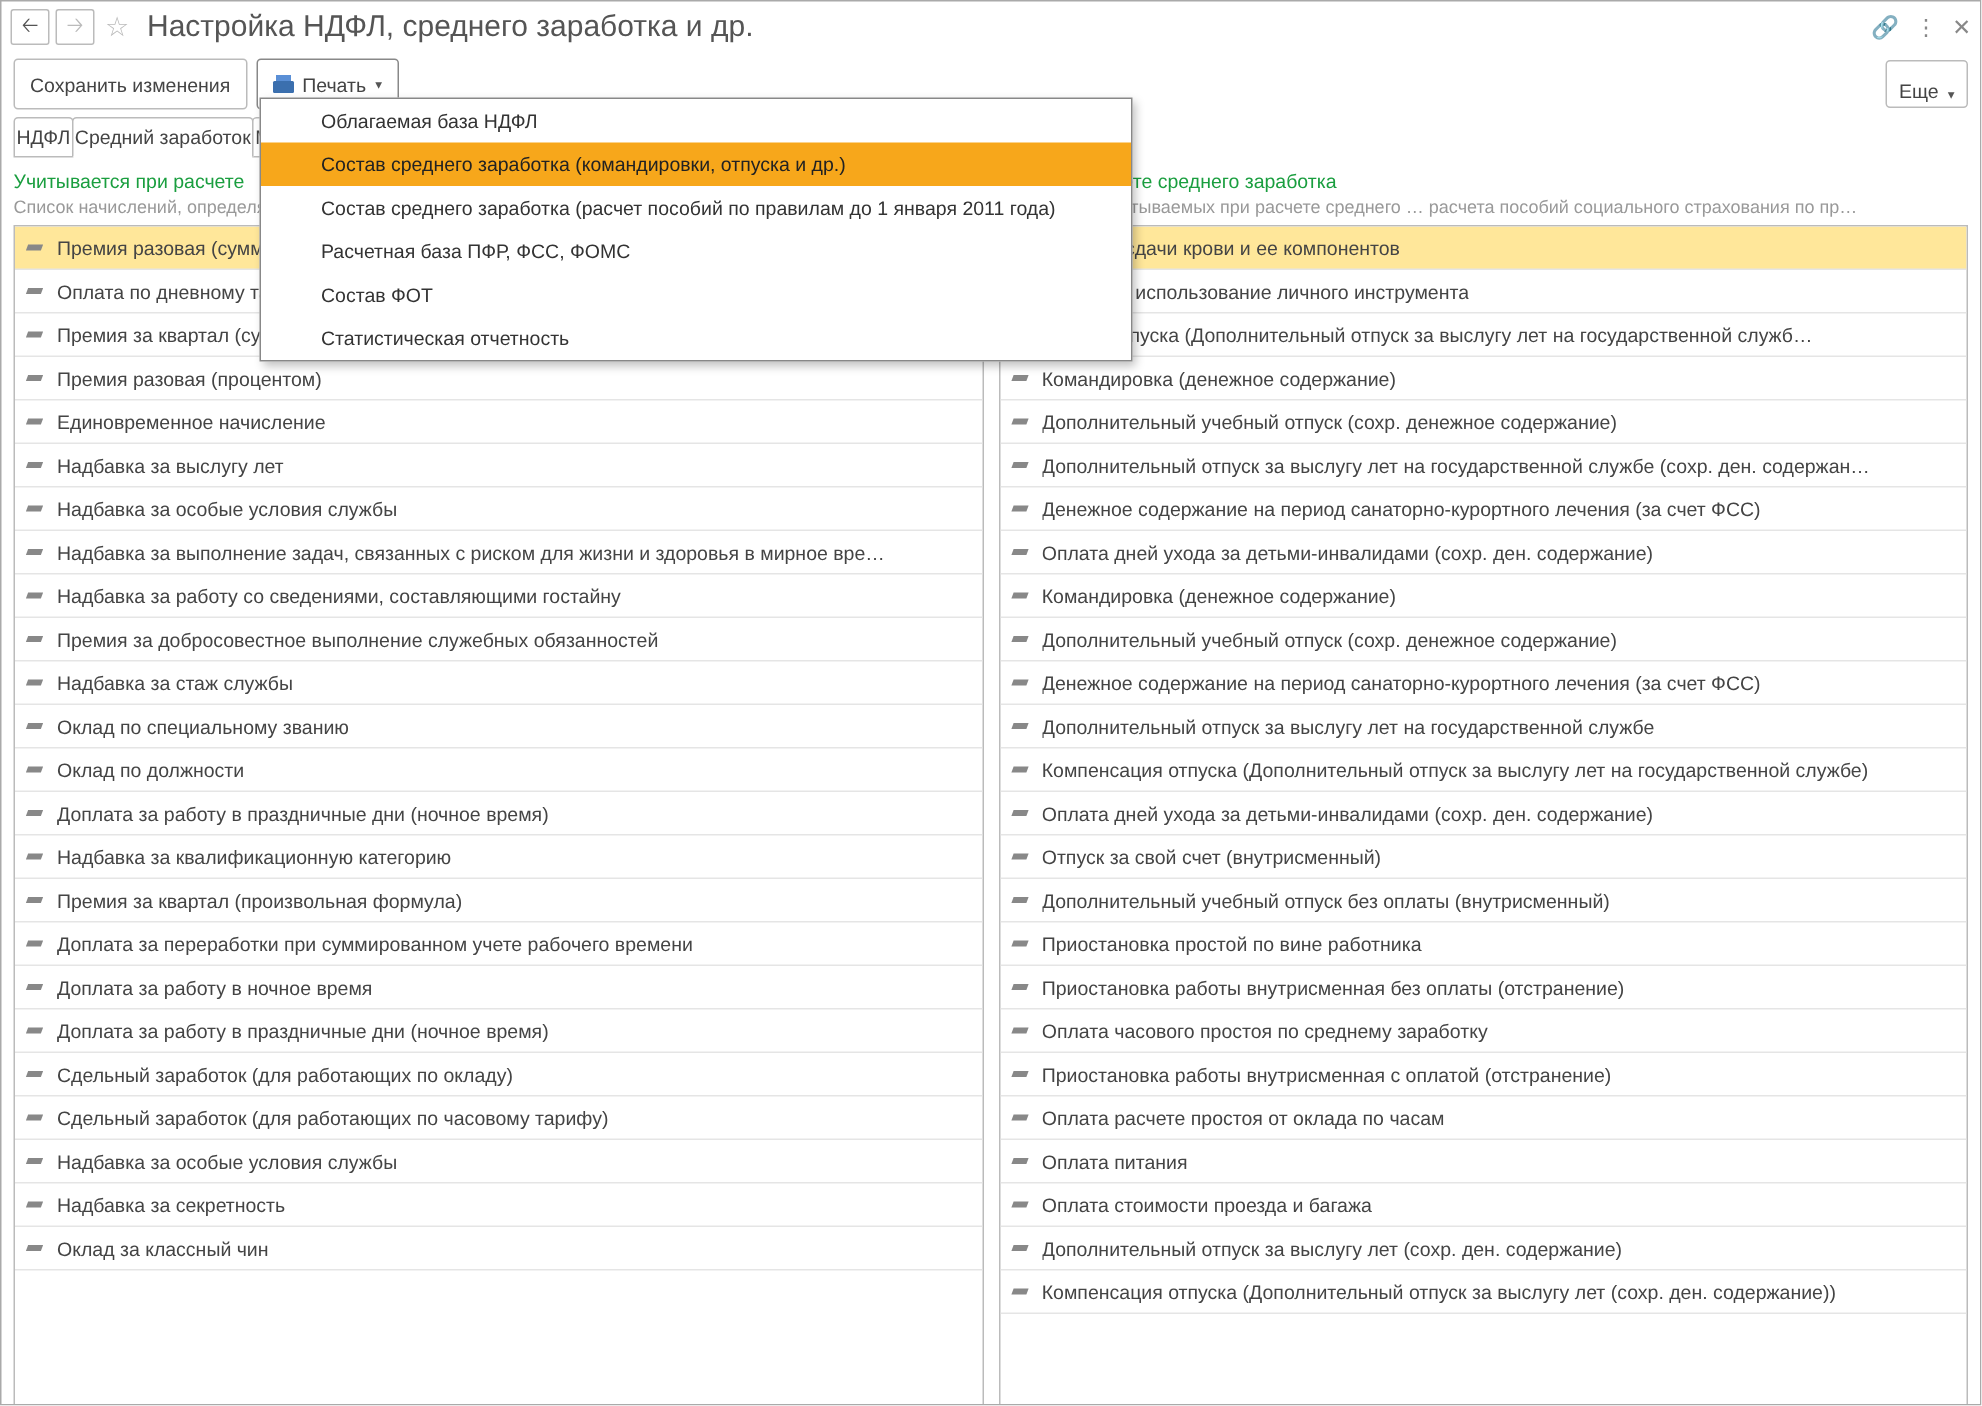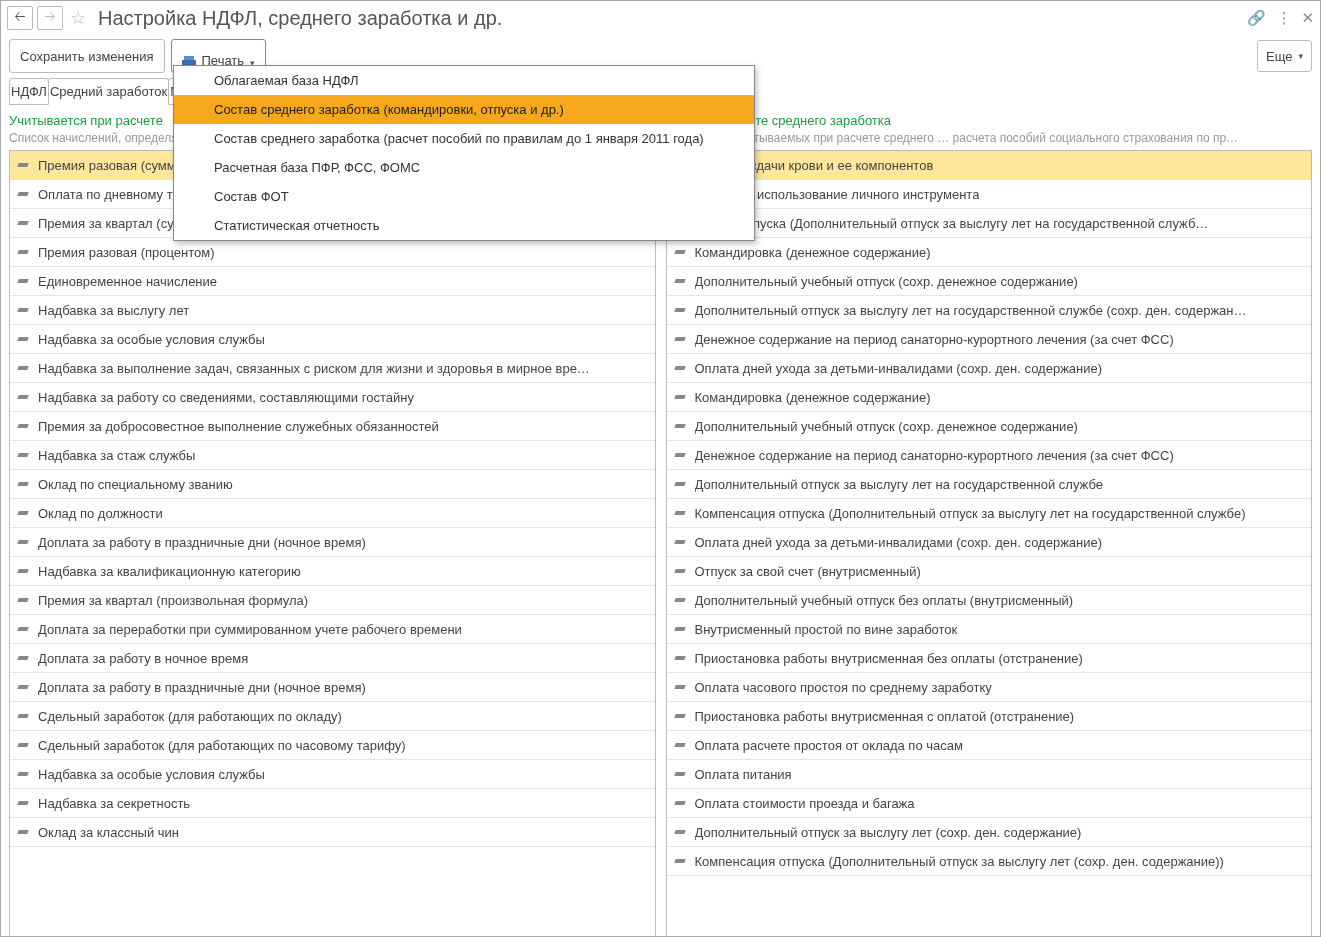--- a/index.html
+++ b/index.html
@@ -6,21 +6,21 @@
 .window{border:1px solid #aaa;width:1319px;height:935px;position:relative;overflow:hidden;}
 .titlebar{display:flex;align-items:center;height:34px;padding:0 6px;gap:4px;}
 .nav-btn{width:24px;height:22px;border:1px solid #bbb;background:#fff;display:flex;align-items:center;justify-content:center;border-radius:2px;cursor:pointer;font-size:14px;color:#555;}
 .nav-btn.disabled{color:#bbb;}
 .star{width:22px;text-align:center;color:#bbb;font-size:18px;cursor:pointer;}
 .title{font-size:20px;color:#555;margin-left:5px;}
 .title-right{margin-left:auto;display:flex;align-items:center;gap:10px;color:#888;}
 .icon-sm{cursor:pointer;font-size:15px;}
 .toolbar{display:flex;align-items:center;gap:6px;padding:4px 8px;height:34px;}
 .btn{border:1px solid #bbb;background:#fff;border-radius:3px;padding:4px 10px;height:24px;display:flex;align-items:center;gap:6px;cursor:pointer;color:#444;}
-.btn.small{padding:3px 8px;}
+.btn.small{padding:3px 8px;align-items:flex-end;}
 .spacer{flex:1;}
 .prn-icon{width:14px;height:12px;display:inline-block;position:relative;}
 .prn-icon::before{content:"";position:absolute;top:0;left:2px;width:10px;height:4px;background:#5a8fd6;}
 .prn-icon::after{content:"";position:absolute;top:4px;left:0;width:14px;height:8px;background:#3b6fae;border-radius:1px;}
 .dd-caret{font-size:9px;color:#555;}
 .tabs{display:flex;padding:0 8px;gap:0;border-bottom:0;height:28px;align-items:flex-end;}
 .tab{border:1px solid #bbb;border-bottom:1px solid #bbb;padding:5px 1px;background:#fff;color:#444;cursor:pointer;white-space:nowrap;position:relative;border-radius:3px 3px 0 0;margin-right:-1px;}
 .tab.active{border-bottom:1px solid #fff;z-index:2;}
 .panes{display:flex;gap:10px;padding:0 8px;height:calc(100% - 100px);}
 .pane{flex:1;display:flex;flex-direction:column;min-width:0;}
@@ -56,21 +56,21 @@
       <span class="icon-sm">🔗</span>
       <span class="icon-sm">⋮</span>
       <span class="icon-sm">✕</span>
     </div>
   </div>
 
   <div class="toolbar">
     <div class="btn">
       <span>Сохранить изменения</span>
     </div>
-    <div class="btn" style="border-color:#888;align-items:flex-end;">
+    <div class="btn" style="border-color:#888;">
       <span class="prn-icon"></span>
       <span>Печать</span>
       <span class="dd-caret">▾</span>
     </div>
     <div class="spacer"></div>
     <div class="btn small">
       <span>Еще</span>
       <span class="dd-caret">▾</span>
     </div>
   </div>
@@ -254,21 +254,21 @@
             <div class="row">
               <span class="bullet"></span>
               <span class="row-label">Отпуск за свой счет (внутрисменный)</span>
             </div>
             <div class="row">
               <span class="bullet"></span>
               <span class="row-label">Дополнительный учебный отпуск без оплаты (внутрисменный)</span>
             </div>
             <div class="row">
               <span class="bullet"></span>
-              <span class="row-label">Внутрисменный простой по вине заработок</span>
+              <span class="row-label">Приостановка простой по вине работника</span>
             </div>
             <div class="row">
               <span class="bullet"></span>
               <span class="row-label">Приостановка работы внутрисменная без оплаты (отстранение)</span>
             </div>
             <div class="row">
               <span class="bullet"></span>
               <span class="row-label">Оплата часового простоя по среднему заработку</span>
             </div>
             <div class="row">

